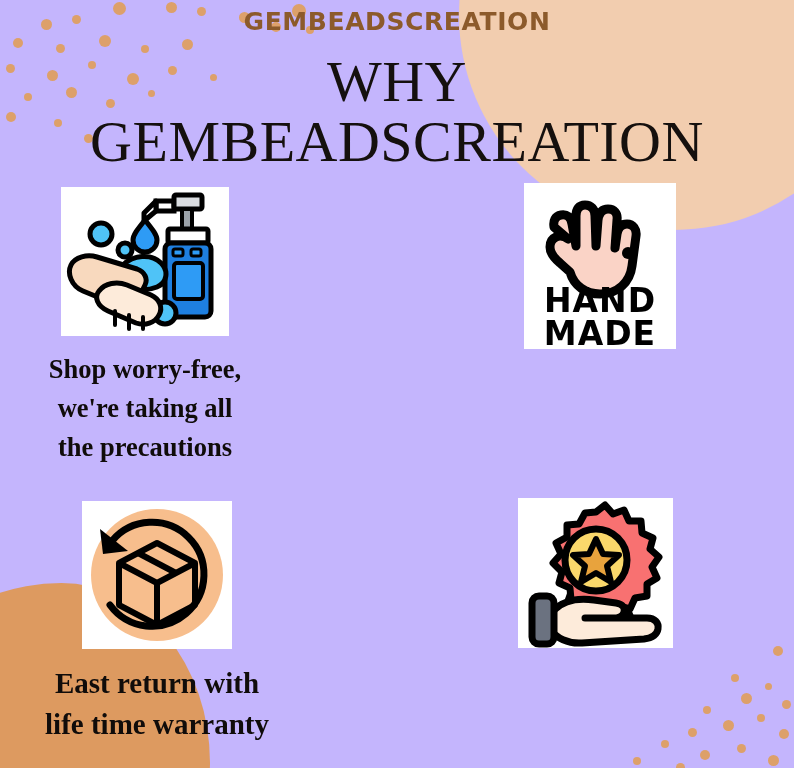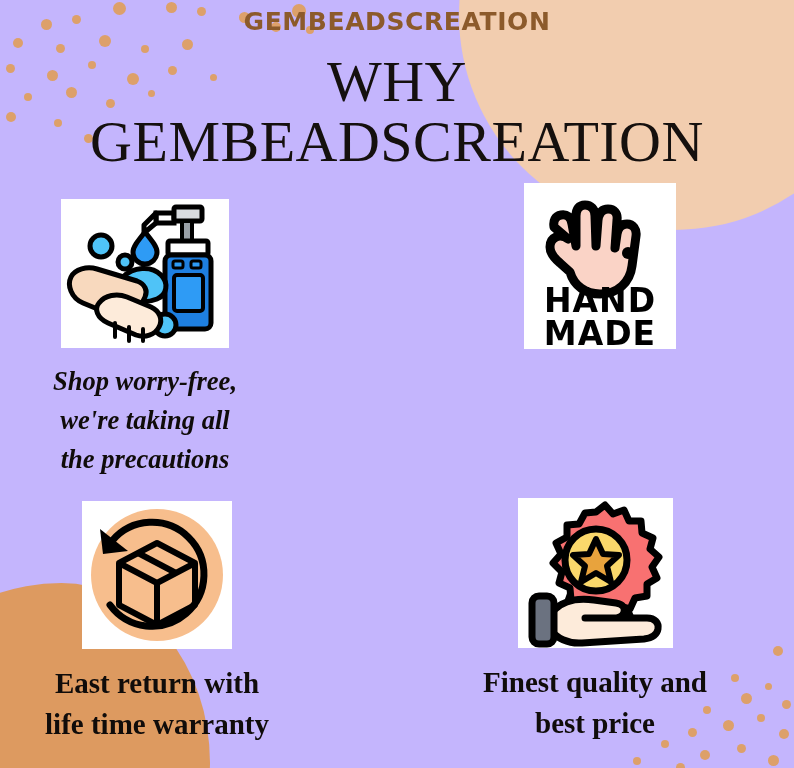--- a/index.html
+++ b/index.html
@@ -70,21 +70,21 @@
     font-family:"Liberation Serif", serif;
     font-weight:700;
     color:#100C0A;
     font-size:26.5px;
     line-height:39px;
     margin-top:14px;
     white-space:pre-line;
     position:relative;
     z-index:3;
   }
-  #feat-wash   {left:0;   top:188px; width:290px;font-style:italic;}
+  #feat-wash   {left:0;   top:176px; width:290px;}
   #feat-hand   {left:455px;top:172px; width:290px;}
   #feat-return {left:12px; top:490px; width:290px;}
   #feat-quality{left:450px;top:487px; width:290px;}
   #feat-wash .icon-card   {width:168px;height:149px;}
   #feat-hand .icon-card   {width:152px;height:166px;}
   #feat-return .icon-card {width:150px;height:148px;}
   #feat-quality .icon-card{width:155px;height:150px;}
   #feat-quality .caption  {font-size:29px;line-height:41px;}
   #feat-return .caption   {font-size:29px;line-height:41px;}
 </style>
@@ -221,17 +221,15 @@
 
         <path d="M78 14 l9 -7 l8 9 l11 -4 l5 11 l12 0 l1 12 l11 5 l-3 11 l9 8 l-7 10 l5 11 l-10 6 l0 12 l-12 2 l-5 11 l-11 -3 l-9 8 l-10 -7 l-11 4 l-6 -10 l-12 -1 l-1 -12 l-11 -5 l3 -11 l-9 -9 l8 -9 l-5 -11 l11 -6 l0 -12 l12 -1 l6 -11 z" fill="#F87171" stroke="#000" stroke-width="7" stroke-linejoin="round"></path>
         <circle cx="78" cy="62" r="31" fill="#FAD86B" stroke="#000" stroke-width="7"></circle>
 
         <path d="M78 41 l7 15 l16 1 l-12 11 l4 16 l-15 -9 l-15 9 l4 -16 l-12 -11 l16 -1 z" fill="#E8A33D" stroke="#000" stroke-width="6" stroke-linejoin="round"></path>
 
         <path d="M36 112 c10 -10 26 -12 40 -10 l22 3 c7 1 9 5 8 9 c-1 4 -5 6 -11 6 l-28 0 l62 0 c8 0 12 5 11 11 c-1 6 -6 9 -14 10 l-62 4 c-14 1 -26 -5 -32 -14 z" fill="#FDEBDA" stroke="#000" stroke-width="7" stroke-linejoin="round"></path>
         <rect x="14" y="98" width="22" height="48" rx="7" fill="#6B7280" stroke="#000" stroke-width="7"></rect>
       </svg>
     </div>
-    <div class="caption">Finest quality and
-best price</div>
   </div>
 
 </div>
 
 </body></html>

